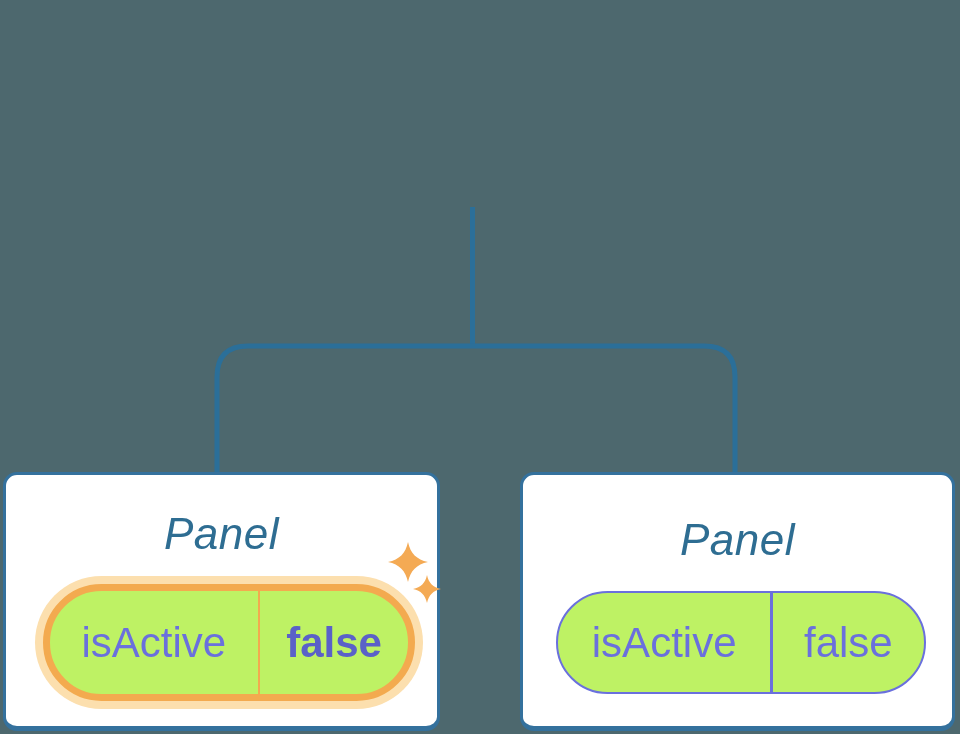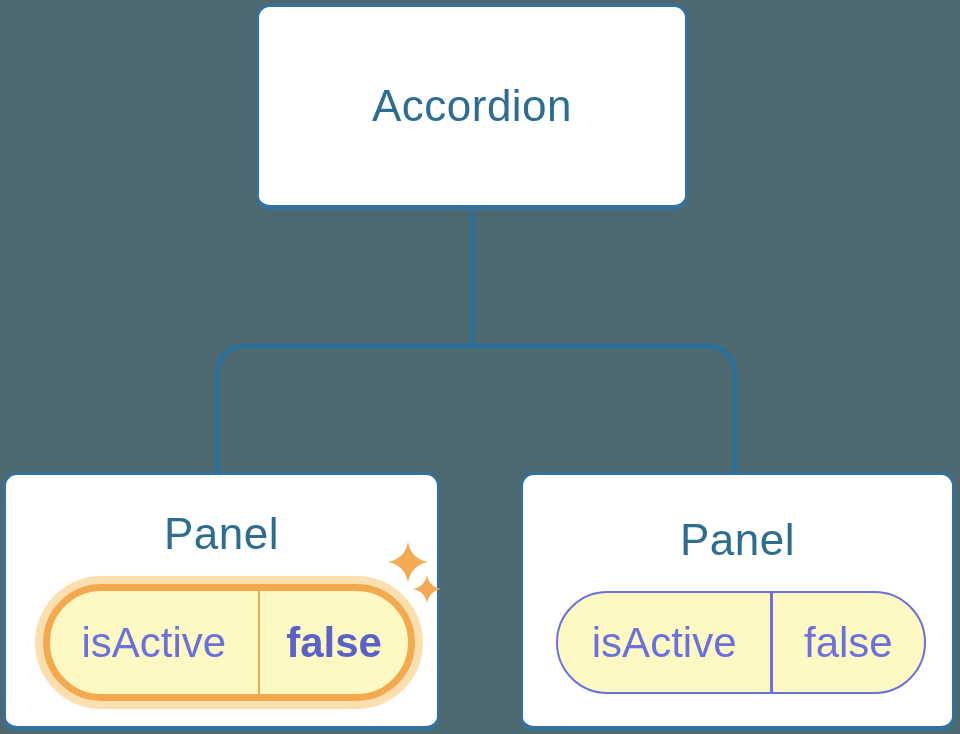--- a/index.html
+++ b/index.html
@@ -34,26 +34,27 @@
   .node-title {
     color: var(--title-text, #2e6d92);
     font-size: 44px;
     font-weight: 500;
     letter-spacing: 0.5px;
   }
   .panel-title {
     position: absolute;
     left: 0; width: 100%;
     text-align: center;
+    font-style: italic;
   }
   .card-panel-left  .panel-title { top: 34px; }
   .card-panel-right .panel-title { top: 40px; }
   .state-pill {
     position: absolute;
-    background: #fef9c3;
+    background: #bef264;
     display: flex;
     align-items: stretch;
     box-sizing: border-box;
     overflow: hidden;
   }
   .state-pill-highlighted {
     left: 37px; top: 109px;
     width: 372px; height: 117px;
     border: 7px solid var(--highlight-ring, #f3aa4f);
     border-radius: 60px;
@@ -88,23 +89,20 @@
 </head>
 <body>
 
 <div class="canvas">
 
   <svg class="connectors" viewBox="0 0 960 734" xmlns="http://www.w3.org/2000/svg">
     <line x1="472.5" y1="207" x2="472.5" y2="346" stroke="var(--connector, #2b6f99)" stroke-width="5" fill="none"></line>
     <path d="M 217 474 L 217 377 Q 217 346 248 346 L 704 346 Q 735 346 735 377 L 735 474" stroke="var(--connector, #2b6f99)" stroke-width="5" fill="none"></path>
   </svg>
 
-  <div class="card card-accordion">
-    <div class="node-title">Accordion</div>
-  </div>
 
   <div class="card card-panel-left">
     <div class="node-title panel-title">Panel</div>
 
     <div class="state-pill state-pill-highlighted">
       <div class="pill-cell pill-cell-key">isActive</div>
       <div class="pill-divider"></div>
       <div class="pill-cell pill-cell-value value-bold">false</div>
     </div>
 

